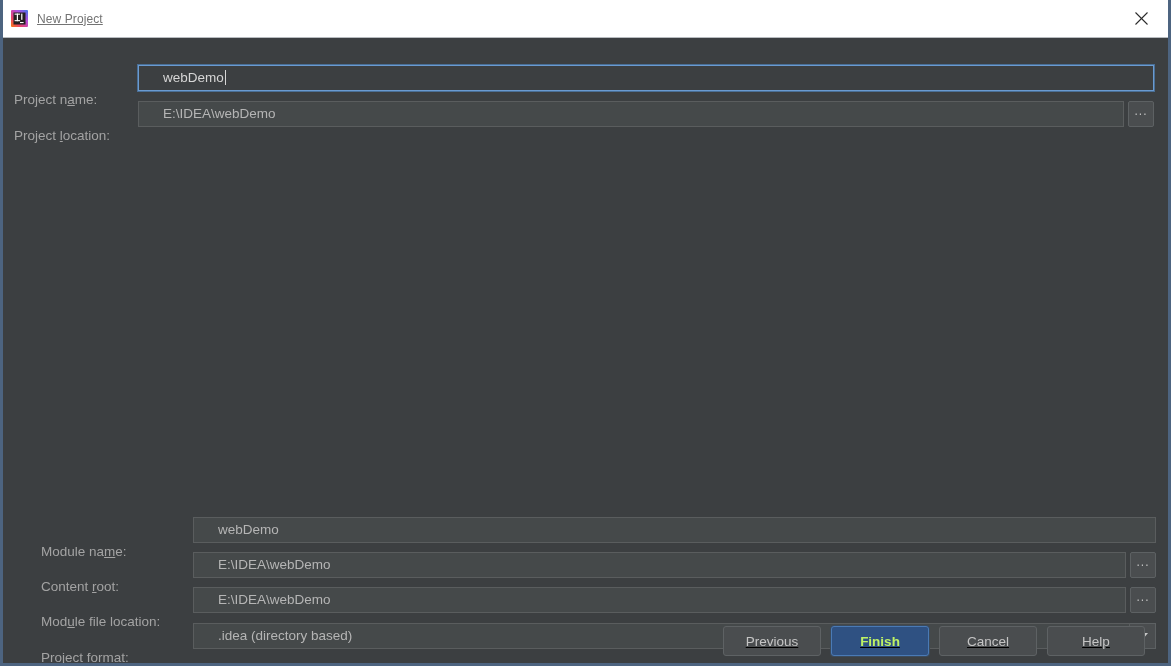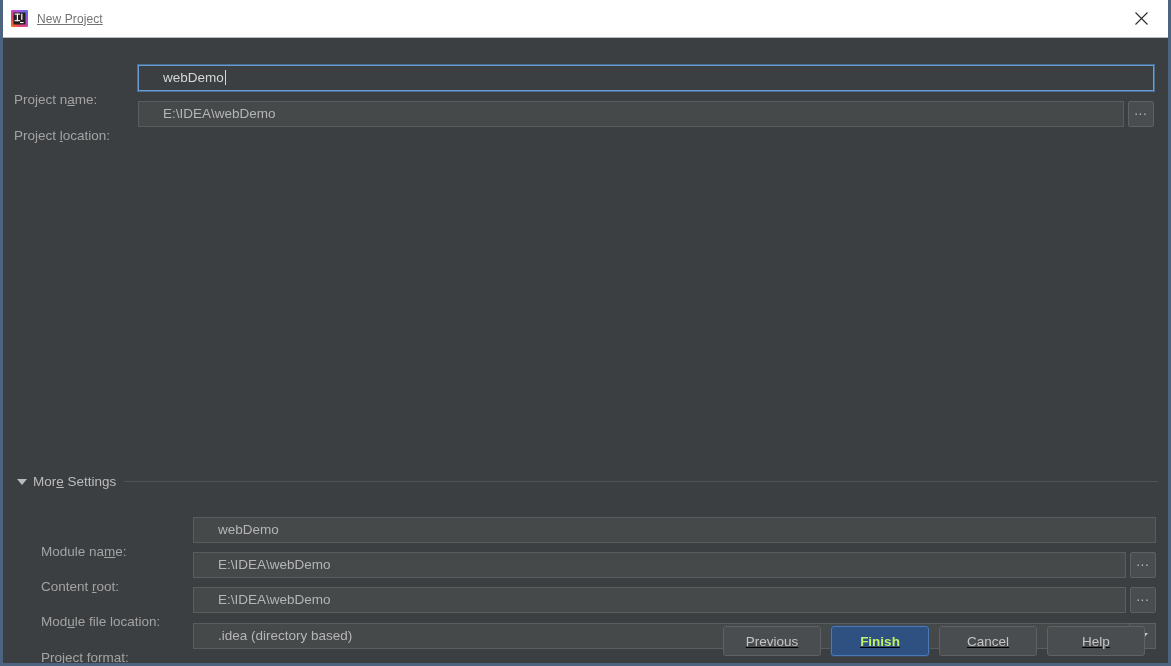--- a/index.html
+++ b/index.html
@@ -247,25 +247,20 @@
       <span class="lbl" style="width:113px;"><span>Project n</span><u>a</u><span>me:</span></span>
       <span class="field focused" style="width:1016px; margin-left:11px;"><span>webDemo</span><span class="caret"></span></span>
     </div>
 
     <div class="row" style="left:11px; top:46px; right:10px;">
       <span class="lbl" style="width:113px;"><span>Project </span><u>l</u><span>ocation:</span></span>
       <span class="field" style="width:986px; margin-left:11px;">E:\IDEA\webDemo</span>
       <span class="browse-btn" style="margin-left:4px;">...</span>
     </div>
 
-    <div class="more-settings">
-      <span class="ms-tri"></span>
-      <span class="ms-label"><span>Mor</span><u>e</u><span> Settings</span></span>
-      <span class="ms-line"></span>
-    </div>
 
     <div class="row" style="left:38px; top:462px; right:10px;">
       <span class="lbl" style="width:152px;"><span>Module na</span><u>m</u><span>e:</span></span>
       <span class="field" style="width:963px;">webDemo</span>
     </div>
 
     <div class="row" style="left:38px; top:497px; right:10px;">
       <span class="lbl" style="width:152px;"><span>Content </span><u>r</u><span>oot:</span></span>
       <span class="field" style="width:933px;">E:\IDEA\webDemo</span>
       <span class="browse-btn" style="margin-left:4px;">...</span>

